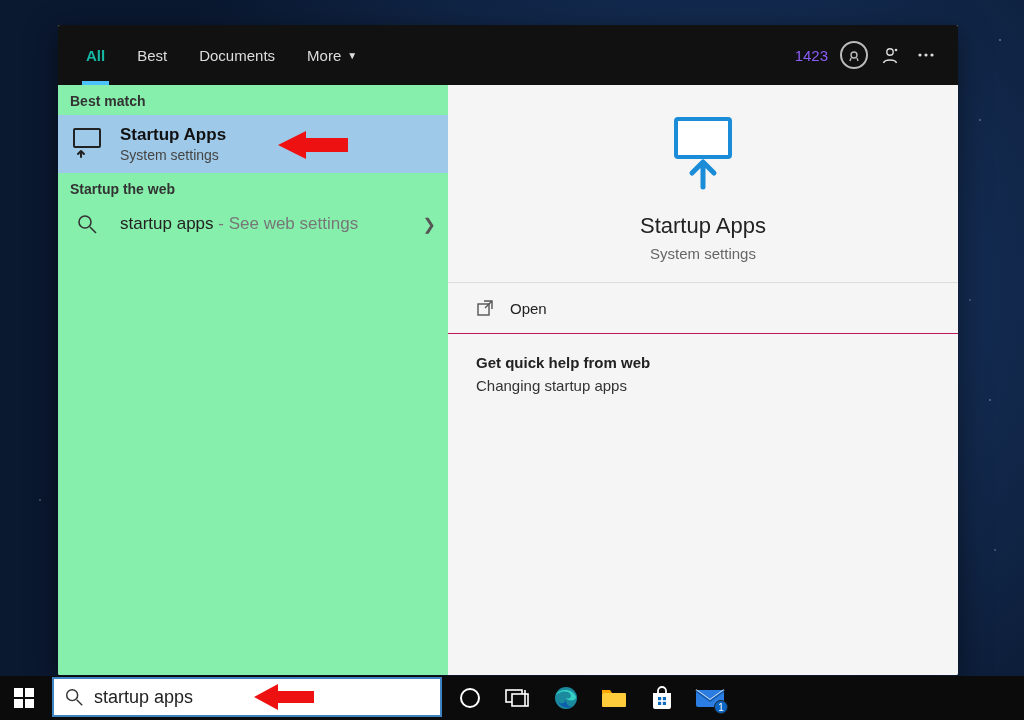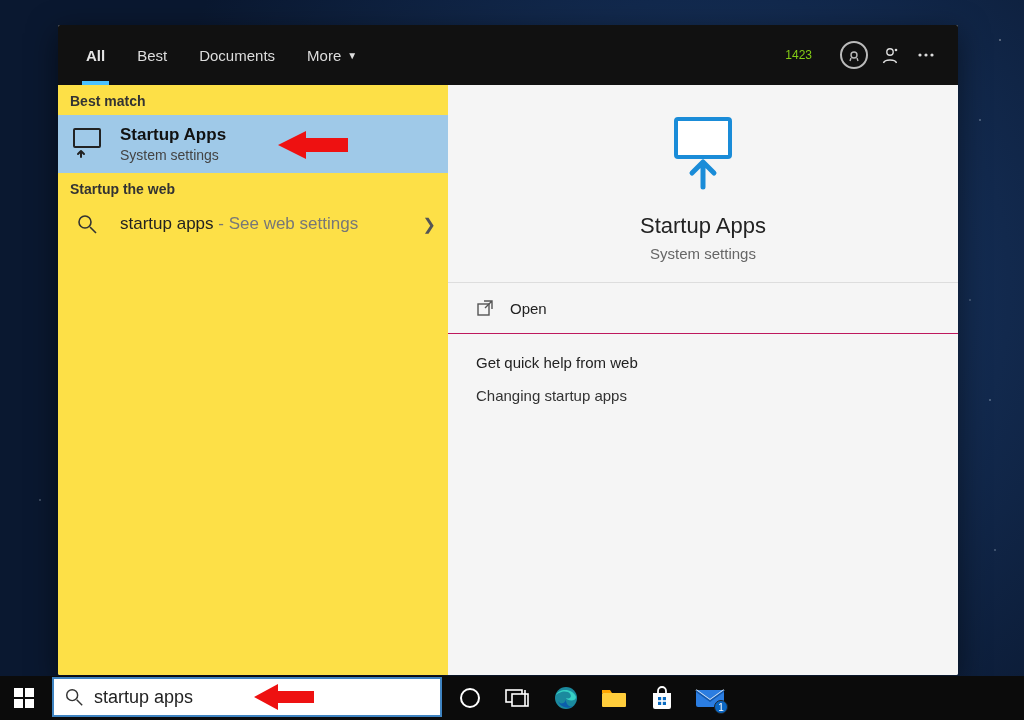--- a/index.html
+++ b/index.html
@@ -48,46 +48,46 @@
   .tabs { display: flex; gap: 4px; align-items: flex-end; height: 100%; }
   .tab {
     padding: 0 14px;
     height: 100%;
     display: flex; align-items: center;
     font-size: 15px;
     color: #ddd;
     cursor: pointer;
     position: relative;
   }
-  .tab.active { color: #e5e5e5; font-weight: 600; }
+  .tab.active { color: #14b8a6; font-weight: 600; }
   .tab.active::after {
     content: "";
     position: absolute; left: 10px; right: 10px; bottom: 0;
     height: 4px; background: #4cc2ff;
   }
   .tab .caret { margin-left: 6px; font-size: 10px; }
 
   .bar-spacer { flex: 1; }
   .points {
-    font-size: 12px; color: #84cc16; margin-right: 24px;
+    font-size: 15px; color: #8b5cf6; margin-right: 8px;
   }
   .icon-btn {
     width: 36px; height: 36px;
     display: inline-flex; align-items: center; justify-content: center;
     color: #fff; cursor: pointer; border-radius: 3px;
   }
   .medal-circle {
     width: 28px; height: 28px; border: 2px solid #bbb; border-radius: 50%;
     display: flex; align-items: center; justify-content: center;
     font-size: 14px;
   }
 
   
   .panel-body { flex: 1; display: flex; }
-  .left-col { width: 390px; background: #fde047; display: flex; flex-direction: column; }
+  .left-col { width: 390px; background: #86efac; display: flex; flex-direction: column; }
   .right-col { flex: 1; background: #f5f5f5; display: flex; flex-direction: column; }
 
   .section-label {
     padding: 8px 12px 6px;
     font-size: 14px; font-weight: 600; color: #333;
   }
 
   .result-row {
     display: flex; align-items: center;
     padding: 10px 12px;
@@ -120,21 +120,21 @@
     border-bottom: 1px solid #ddd;
   }
   .info-hero .big-title { font-size: 22px; color: #222; margin-top: 14px; }
   .info-hero .big-sub   { font-size: 15px; color: #666; margin-top: 6px; }
   .action-row {
     display: flex; align-items: center; gap: 16px;
     padding: 16px 28px; font-size: 15px; color: #222;
     border-bottom: 1px solid #be185d; cursor: pointer;
   }
   .help-block { padding: 20px 28px; }
-  .help-block .hh { font-size: 15px; font-weight: 400; color: #222; margin-bottom: 10px; }
+  .help-block .hh { font-size: 15px; font-weight: 700; color: #222; margin-bottom: 0; }
   .help-link { font-size: 15px; color: #333; padding: 6px 0; cursor: pointer; }
 
   
   .taskbar {
     position: absolute; left: 0; right: 0; bottom: 0;
     height: 44px;
     background: #0b0b0b;
     display: flex; align-items: center;
     z-index: 5;
   }

